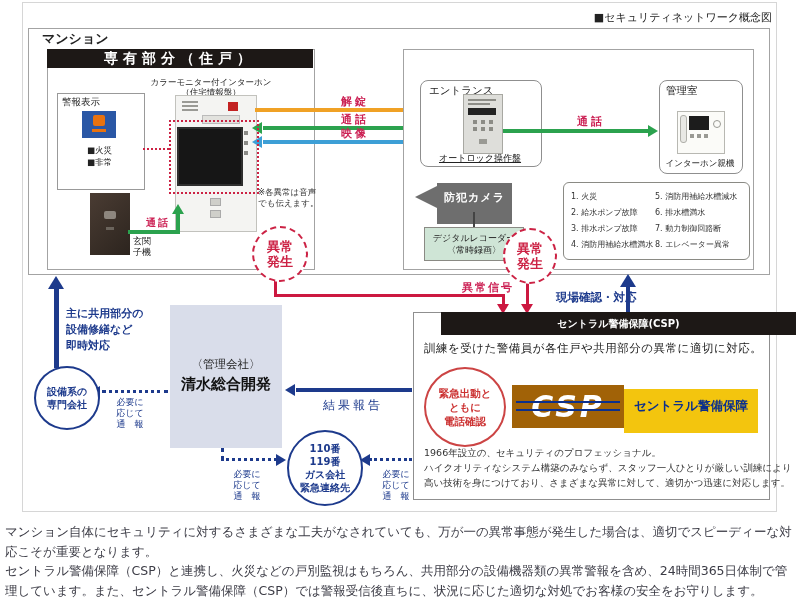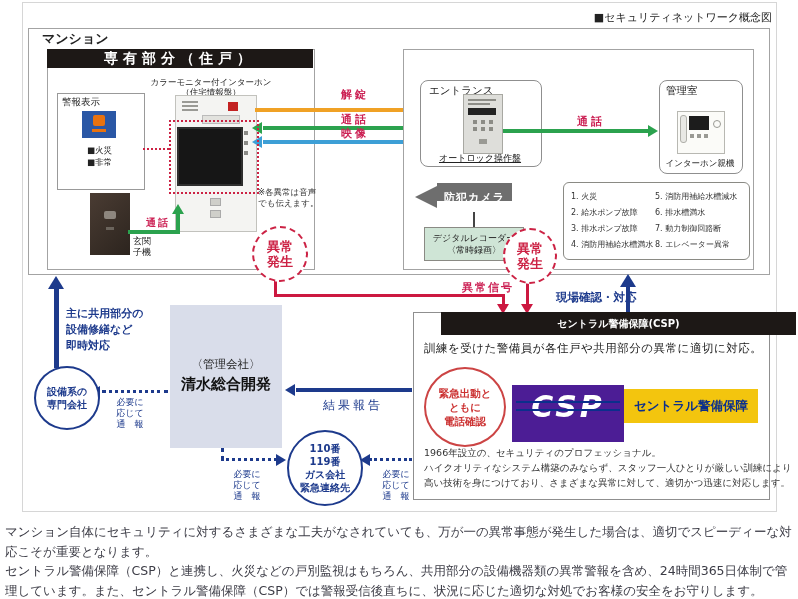--- a/index.html
+++ b/index.html
@@ -98,21 +98,21 @@
     <div>でも伝えます。</div>
   </div>
 
   <div class="dashed-circle" style="left:252px;top:226px;width:52px;height:52px;font-size:13px;line-height:15px;">
     <div>異常</div>
     <div>発生</div>
   </div>
 
   <div class="ln" style="left:255px;top:108px;width:196px;height:4px;background:#f0a125;"></div>
   <div class="ah ah-r" style="left:450px;top:104px;border-left-color:#f0a125;"></div>
-  <div class="abs crimson arrlabel" style="left:341px;top:87px;">解錠</div>
+  <div class="abs crimson arrlabel" style="left:341px;top:94px;">解錠</div>
 
   <div class="ln" style="left:263px;top:126px;width:198px;height:4px;background:#2ba24e;"></div>
   <div class="ah ah-l" style="left:252px;top:122px;border-right-color:#2ba24e;"></div>
   <div class="abs crimson arrlabel" style="left:341px;top:112px;">通話</div>
 
   <div class="ln" style="left:263px;top:140px;width:196px;height:4px;background:#3d9fd6;"></div>
   <div class="ah ah-l" style="left:252px;top:136px;border-right-color:#3d9fd6;"></div>
   <div class="abs crimson arrlabel" style="left:341px;top:126px;">映像</div>
 
   <div class="abs frame" style="left:403px;top:49px;width:349px;height:219px;"></div>
@@ -143,21 +143,21 @@
     <div class="abs" style="left:26px;top:22px;width:4px;height:4px;background:#9a9a94;"></div>
     <div class="abs" style="left:35px;top:8px;width:6px;height:6px;border:1px solid #9a9a94;border-radius:50%;"></div>
   </div>
   <div class="abs devlabel" style="left:659px;top:158px;width:82px;font-size:8.5px;">インターホン親機</div>
 
   <div class="ln" style="left:503px;top:129px;width:146px;height:4px;background:#2ba24e;"></div>
   <div class="ah ah-r" style="left:648px;top:125px;border-left-color:#2ba24e;"></div>
   <div class="abs crimson arrlabel" style="left:577px;top:114px;">通話</div>
 
   <div class="ah" style="left:415px;top:186px;border-width:11px 22px 11px 0;border-right-color:#6e6e6e;"></div>
-  <div class="abs" style="left:437px;top:183px;width:75px;height:18px;background:#6e6e6e;color:#fff;font-weight:bold;font-size:11px;text-align:center;line-height:29px;letter-spacing:1px;">防犯カメラ</div>
+  <div class="abs" style="left:437px;top:183px;width:75px;height:41px;background:#6e6e6e;color:#fff;font-weight:bold;font-size:11px;text-align:center;line-height:29px;letter-spacing:1px;">防犯カメラ</div>
   <div class="ln" style="left:473px;top:212px;width:2px;height:15px;background:#444;"></div>
 
   <div class="abs" style="left:424px;top:227px;width:98px;height:32px;background:#cfe5d6;border:1px solid #8a8a84;display:flex;flex-direction:column;align-items:center;justify-content:center;font-size:9px;line-height:12px;color:#222;">
     <div>デジタルレコーダー</div>
     <div>〈常時録画〉</div>
   </div>
 
   <div class="dashed-circle" style="left:503px;top:228px;width:50px;height:52px;font-size:13px;line-height:15px;">
     <div>異常</div>
     <div>発生</div>
@@ -192,26 +192,26 @@
   <div class="abs" style="left:413px;top:312px;width:355px;height:186px;border:1px solid #8f8f8f;background:#fff;"></div>
   <div class="abs hdr" style="left:413px;top:312px;width:355px;height:23px;font-size:10px;line-height:23px;margin-left:28px;">セントラル警備保障(CSP)</div>
   <div class="abs" style="left:424px;top:341px;font-size:11.5px;color:#222;letter-spacing:0.5px;text-align:center;">訓練を受けた警備員が各住戸や共用部分の異常に適切に対応。</div>
 
   <div class="abs" style="left:424px;top:367px;width:78px;height:76px;border:2px solid #c44;border-radius:50%;background:#fff;display:flex;flex-direction:column;align-items:center;justify-content:center;color:#c33;font-weight:bold;font-size:10.5px;line-height:14px;">
     <div>緊急出動と</div>
     <div>ともに</div>
     <div>電話確認</div>
   </div>
 
-  <div class="abs" style="left:512px;top:385px;width:112px;height:57px;background:#4c1d95;overflow:hidden;">
+  <div class="abs" style="left:512px;top:385px;width:112px;height:43px;background:#a16207;overflow:hidden;">
     <div class="abs" style="left:0;top:0;width:112px;height:43px;text-align:center;line-height:43px;color:#fff;font-weight:bold;font-style:italic;font-size:30px;letter-spacing:3px;">CSP</div>
     <div class="abs" style="left:4px;top:16px;width:104px;height:2px;background:#0b2f8c;"></div>
     <div class="abs" style="left:4px;top:24px;width:104px;height:2px;background:#0b2f8c;"></div>
   </div>
-  <div class="abs" style="left:624px;top:389px;width:134px;height:34px;background:#f3c50e;color:#0b2f8c;font-weight:bold;font-size:12.5px;text-align:center;line-height:34px;">セントラル警備保障</div>
+  <div class="abs" style="left:624px;top:389px;width:134px;height:44px;background:#f3c50e;color:#0b2f8c;font-weight:bold;font-size:12.5px;text-align:center;line-height:34px;">セントラル警備保障</div>
 
   <div class="abs" style="left:424px;top:445px;font-size:9.5px;line-height:15px;color:#333;">
     <div>1966年設立の、セキュリティのプロフェッショナル。</div>
     <div>ハイクオリティなシステム構築のみならず、スタッフ一人ひとりが厳しい訓練により</div>
     <div>高い技術を身につけており、さまざまな異常に対して、適切かつ迅速に対応します。</div>
   </div>
 
   <div class="ln" style="left:54px;top:288px;width:5px;height:80px;background:#1d3a8c;"></div>
   <div class="ah ah-u-big" style="left:48px;top:276px;border-bottom-color:#1d3a8c;"></div>
   <div class="abs navy" style="left:66px;top:306px;font-size:11px;line-height:16px;font-weight:bold;">

